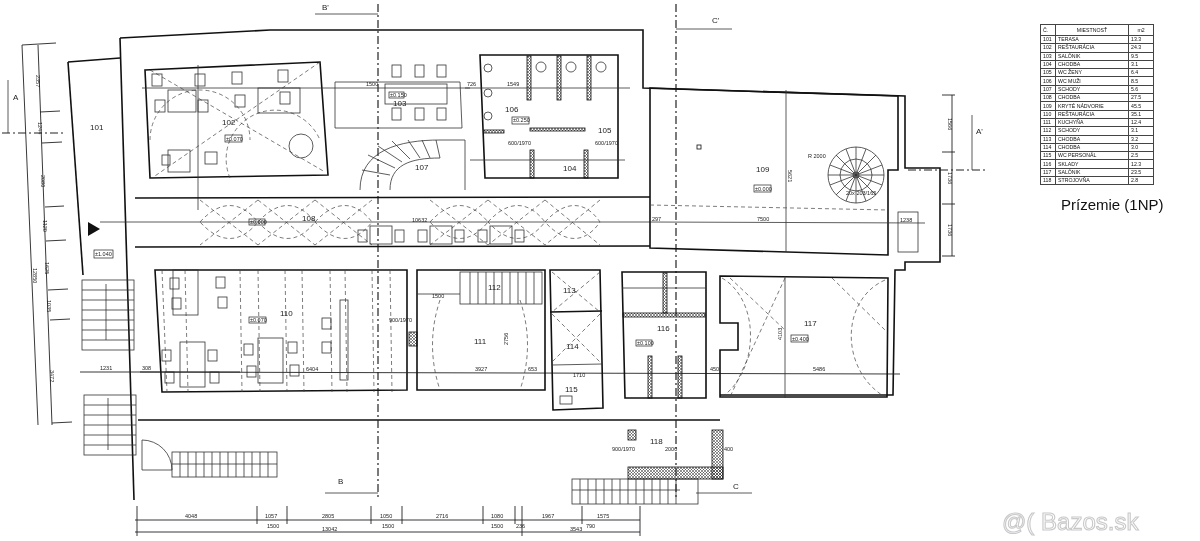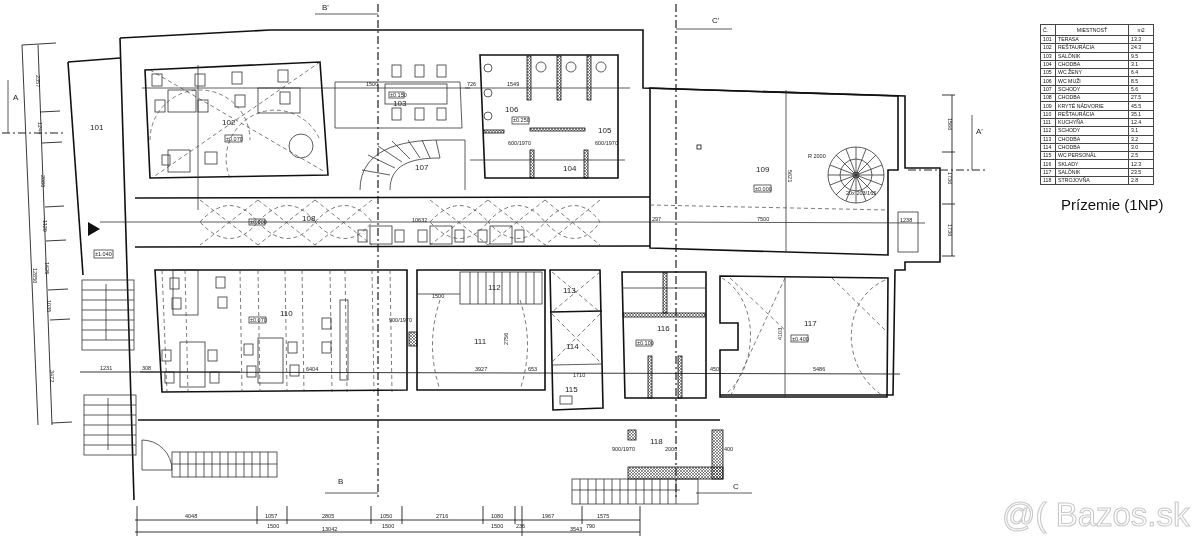--- a/index.html
+++ b/index.html
@@ -15,21 +15,21 @@
   .lbl{font-size:8px;}
   .dimtxt{font-size:5.5px;}
   .secttxt{font-size:8px;}
   .lvl{font-size:5.5px;}
   #legend{position:absolute;left:1040px;top:24px;width:114px;border:1px solid #222;border-collapse:collapse;font-size:5.2px;}
   #legend td,#legend th{border:0.6px solid #444;padding:0 2px;height:7.3px;line-height:7px;font-weight:normal;text-align:left;white-space:nowrap;}
   #legend th{height:10px;}
   #legend .c1{width:10px;}
   #legend .c3{width:20px;}
   #floor-title{position:absolute;left:1034px;top:196px;font-size:15px;font-family:"Liberation Sans",sans-serif;color:#111;margin-left:27px;}
-  #watermark{position:absolute;left:1002px;top:496px;font-size:33px;font-family:"Liberation Sans",sans-serif;color:#fff;-webkit-text-stroke:1.1px #c9c9c9;letter-spacing:0px;}
+  #watermark{position:absolute;left:1002px;top:508px;font-size:24px;font-family:"Liberation Sans",sans-serif;color:#fff;-webkit-text-stroke:1.1px #c9c9c9;letter-spacing:0px;}
 </style>
 </head>
 <body>
 
 <svg id="plan" viewBox="0 0 1200 541" xmlns="http://www.w3.org/2000/svg">
   <defs>
     <pattern id="hatch" width="3" height="3" patternUnits="userSpaceOnUse">
       <path d="M0,3 L3,0 M0,0 L3,3" stroke="#222" stroke-width="0.5"></path>
     </pattern>
   </defs>

